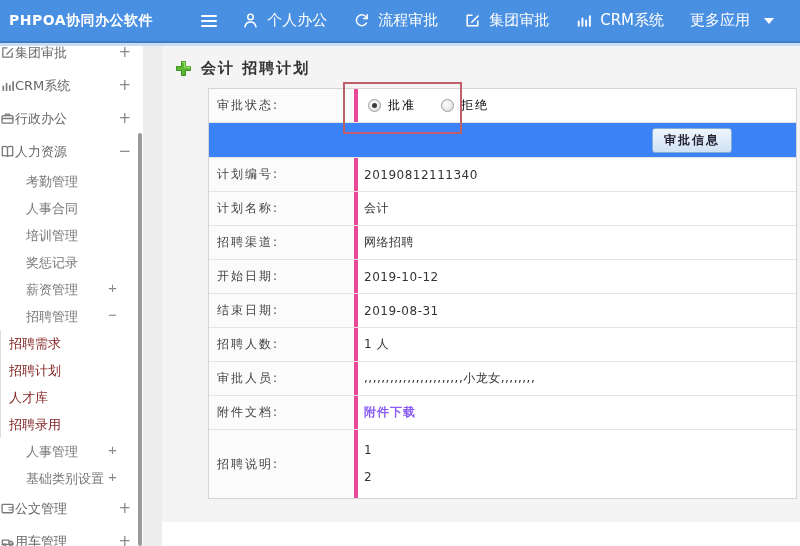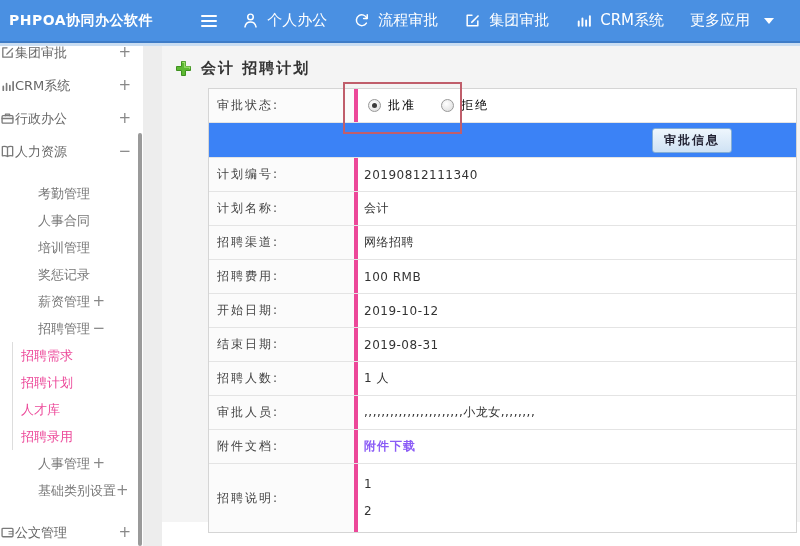--- a/index.html
+++ b/index.html
@@ -22,21 +22,21 @@
 
   
   .sidebar{position:absolute;left:0;top:46px;width:143px;height:500px;background:#fff;overflow:hidden;}
   .menu{list-style:none;margin:-10px 0 0 0;padding:0;}
   .mrow{display:flex;align-items:center;height:33px;color:#666;font-size:13px;cursor:pointer;}
   .mrow .mlabel{white-space:nowrap;}
   .expander{margin-left:auto;margin-right:12px;color:#888;font-size:15px;line-height:1;}
   .sub .mrow{height:27px;color:#777;padding-left:26px;}
   .sub .mrow .expander{margin-right:26px;}
   .subsub{border-left:1px solid #ddd;margin-left:26px;}
-  .subsub .mrow{height:27px;padding-left:8px;color:#ec4899;}
+  .subsub .mrow{height:27px;padding-left:8px;color:#7f1d1d;}
   .side-scrollbar{position:absolute;left:138px;top:133px;width:4px;height:413px;background:#9a9a9a;border-radius:2px;cursor:pointer;}
 
   .seam{position:absolute;left:143px;top:46px;width:19px;height:500px;background:#ededed;}
 
   
   .content{position:absolute;left:162px;top:46px;width:638px;height:476px;background:#f4f4f4;}
   .page-title-row{display:flex;align-items:center;gap:9px;padding:9px 0 0 13px;height:26px;}
   .page-title{font-size:15px;font-weight:bold;color:#333;margin:0;letter-spacing:2px;}
 
   .form-table{margin:7px 0 0 46px;width:589px;background:#fff;border:1px solid #d5d5d5;box-sizing:border-box;}
@@ -158,21 +158,21 @@
         <li>
           <div class="mrow">
             <span>
               <svg width="15" height="15" viewBox="0 0 16 16" fill="none" stroke="#7a7a7a" stroke-width="1.4" stroke-linecap="round" stroke-linejoin="round" style="display:block">
                 <path d="M8 3.5C6.8 2.6 4.6 2.4 2.5 2.8v9.8c2.1-.4 4.3-.2 5.5.7 1.2-.9 3.4-1.1 5.5-.7V2.8C11.4 2.4 9.2 2.6 8 3.5zM8 3.5v9.8"></path>
               </svg>
             </span>
             <span class="mlabel">人力资源</span>
             <span class="expander">−</span>
           </div>
-          <ul class="menu sub" style="margin: 12px;">
+          <ul class="menu sub" style="margin: 0px; font-family: Liberation Mono, monospace;">
             <li>
               <div class="mrow">
                 <span class="mlabel">考勤管理</span>
               </div>
             </li>
             <li>
               <div class="mrow">
                 <span class="mlabel">人事合同</span>
               </div>
             </li>
@@ -295,24 +295,20 @@
           </div>
           <div class="trow row-h">
             <div class="tlabel">计划名称:</div>
             <div class="tvalue">会计</div>
           </div>
           <div class="trow row-h">
             <div class="tlabel">招聘渠道:</div>
             <div class="tvalue">网络招聘</div>
           </div>
           <div class="trow row-h">
-            <div class="tlabel">招聘费用:</div>
-            <div class="tvalue">100 RMB</div>
-          </div>
-          <div class="trow row-h">
             <div class="tlabel">开始日期:</div>
             <div class="tvalue">2019-10-12</div>
           </div>
           <div class="trow row-h">
             <div class="tlabel">结束日期:</div>
             <div class="tvalue">2019-08-31</div>
           </div>
           <div class="trow row-h">
             <div class="tlabel">招聘人数:</div>
             <div class="tvalue">1 人</div>

